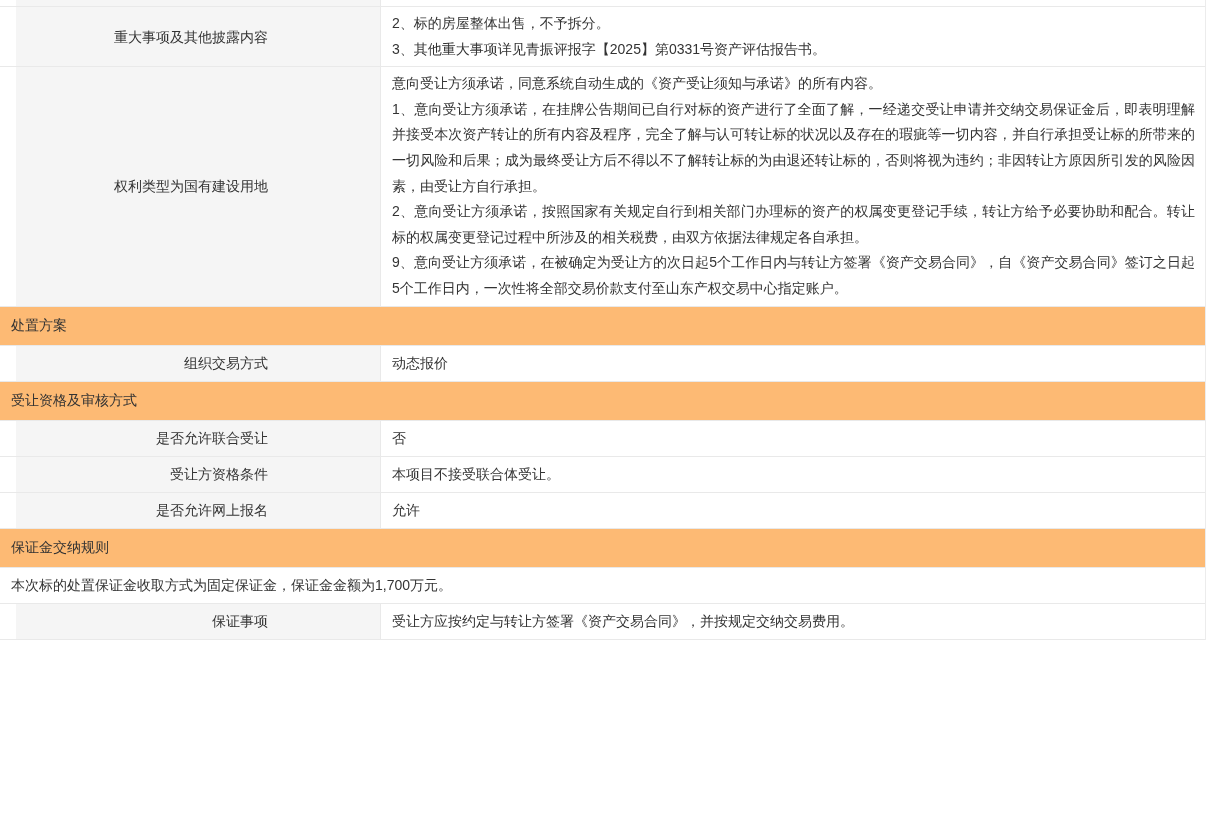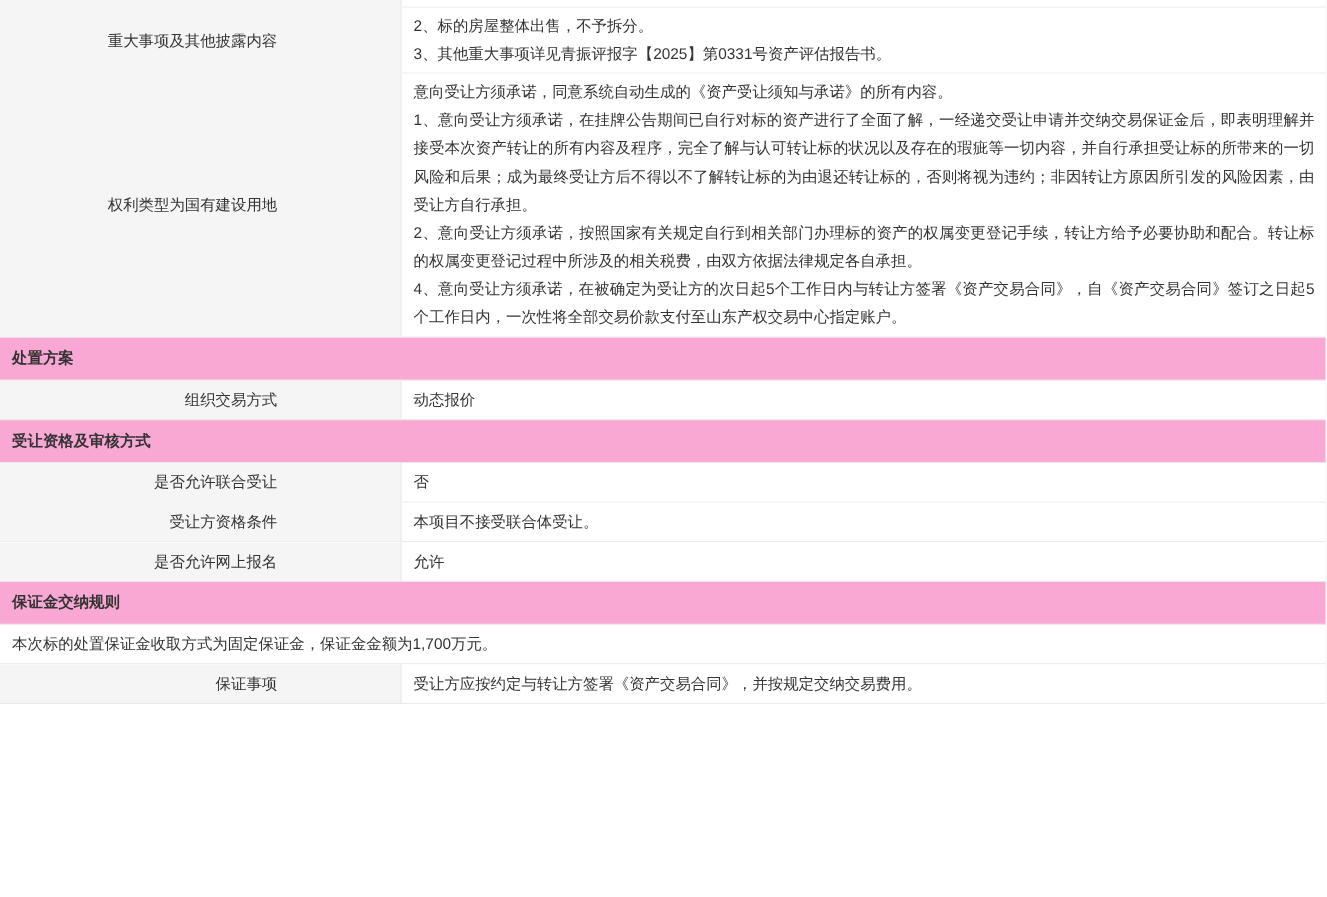--- a/index.html
+++ b/index.html
@@ -28,47 +28,48 @@
   .cell-label {
     flex: 0 0 365px;
     box-sizing: border-box;
     background: #f5f5f5;
     border-right: 1px solid #e9e9e9;
     display: flex;
     align-items: center;
     justify-content: flex-end;
     padding-right: 112px;
     line-height: 20px;
+    margin-left: 16px;
   }
   .cell-value {
     flex: 1;
     display: flex;
     align-items: center;
     min-height: 35px;
     padding: 0 10px 0 11px;
     line-height: 20px;
   }
   .cell-text {
     flex: 1;
     padding: 4px 10px 4px 11px;
     line-height: 25.6px;
   }
   .cell-text p {
     margin: 0;
     text-align: justify;
     text-justify: inter-ideograph;
   }
   .sec-header {
-    background: #f9a8d4;
+    background: #fdba74;
     border-bottom: 1px solid #e9e9e9;
     height: 38px;
     display: flex;
     align-items: center;
     padding-left: 11px;
-    font-weight: bold;
+    font-weight: normal;
     text-align: right;
   }
   .row.partial {
     height: 6px;
   }
   .row.partial .cell-label {
     padding: 0;
   }
 </style>
 </head>
@@ -88,21 +89,21 @@
       <p>3、其他重大事项详见青振评报字【2025】第0331号资产评估报告书。</p>
     </div>
   </div>
 
   <div class="row">
     <div class="cell-label">权利类型为国有建设用地</div>
     <div class="cell-text">
       <p>意向受让方须承诺，同意系统自动生成的《资产受让须知与承诺》的所有内容。</p>
       <p>1、意向受让方须承诺，在挂牌公告期间已自行对标的资产进行了全面了解，一经递交受让申请并交纳交易保证金后，即表明理解并接受本次资产转让的所有内容及程序，完全了解与认可转让标的状况以及存在的瑕疵等一切内容，并自行承担受让标的所带来的一切风险和后果；成为最终受让方后不得以不了解转让标的为由退还转让标的，否则将视为违约；非因转让方原因所引发的风险因素，由受让方自行承担。</p>
       <p>2、意向受让方须承诺，按照国家有关规定自行到相关部门办理标的资产的权属变更登记手续，转让方给予必要协助和配合。转让标的权属变更登记过程中所涉及的相关税费，由双方依据法律规定各自承担。</p>
-      <p>4、意向受让方须承诺，在被确定为受让方的次日起5个工作日内与转让方签署《资产交易合同》，自《资产交易合同》签订之日起5个工作日内，一次性将全部交易价款支付至山东产权交易中心指定账户。</p>
+      <p>9、意向受让方须承诺，在被确定为受让方的次日起5个工作日内与转让方签署《资产交易合同》，自《资产交易合同》签订之日起5个工作日内，一次性将全部交易价款支付至山东产权交易中心指定账户。</p>
     </div>
   </div>
 
   <div class="sec-header">处置方案</div>
 
   <div class="row">
     <div class="cell-label">组织交易方式</div>
     <div class="cell-value">动态报价</div>
   </div>
 

